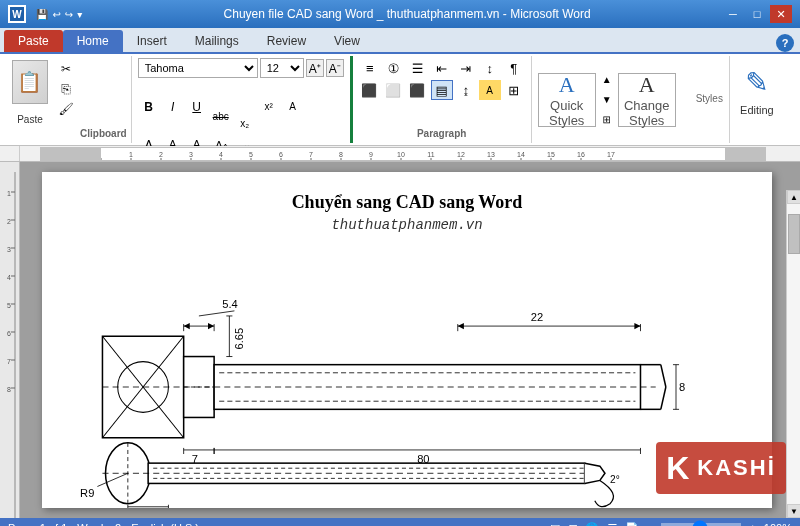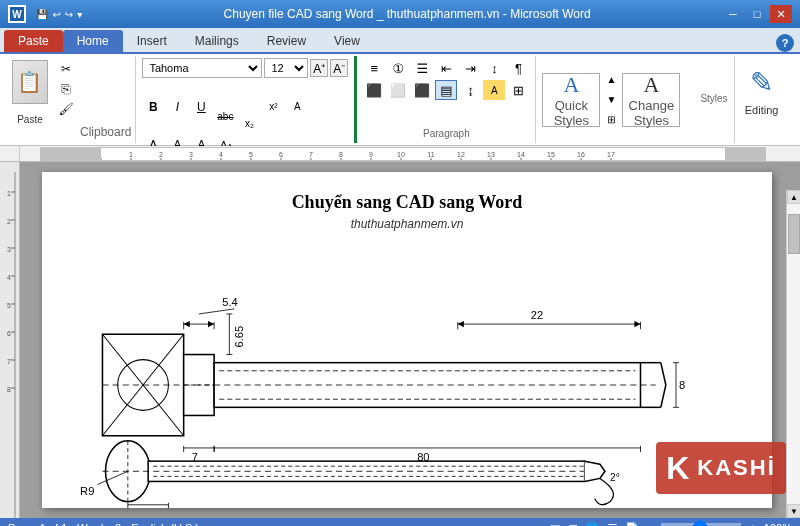--- a/index.html
+++ b/index.html
@@ -107,21 +107,21 @@
       display: flex; flex-direction: column; justify-content: space-around; gap: 2px;
       padding-top: 2px;
     }
     .small-tool {
       width: 24px; height: 18px;
       display: flex; align-items: center; justify-content: center;
       cursor: pointer;
       font-size: 12px;
       border: 1px solid transparent;
     }
-    .clip-label { font-size: 12px; color: #666; margin-top: auto; }
+    .clip-label { font-size: 10px; color: #666; margin-top: auto; font-weight: bold; }
 
     
     .font-group {
       display: flex; flex-direction: column; gap: 2px; padding: 2px 6px;
       border-right: 3px solid #15803d;
     }
     .font-row1 { display: flex; gap: 2px; align-items: center; }
     .font-row2 { display: flex; gap: 2px; align-items: center; }
     .font-row3 { display: flex; gap: 2px; align-items: center; }
     .font-select {
@@ -258,25 +258,26 @@
       overflow: hidden;
     }
     .doc-title {
       font-size: 18px;
       font-weight: bold;
       text-align: center;
       margin-bottom: 4px;
       font-family: 'Times New Roman', serif;
     }
     .doc-subtitle {
-      font-size: 12px;
+      font-size: 14px;
       text-align: center;
       margin-bottom: 14px;
       font-style: italic;
       color: #333;
+      font-family: Liberation Mono, monospace;
     }
 
     
     .cad-drawing {
       width: 100%;
       height: 280px;
     }
 
     
     .v-scrollbar {
@@ -485,21 +486,21 @@
     </div>
     <div class="para-row">
       <div class="para-btn">⬛</div>
       <div class="para-btn">⬜</div>
       <div class="para-btn">⬛</div>
       <div class="para-btn active" style="background:#d0e4f7; border:1px solid #4472c4;">▤</div>
       <div class="para-btn">↨</div>
       <div class="para-btn" style="font-size:10px; background:#ffd966;">A</div>
       <div class="para-btn">⊞</div>
     </div>
-    <div style="text-align:center; margin-top:auto;">
+    <div style="text-align:center; margin-top:auto;font-weight:bold;">
       <span class="para-label">Paragraph</span>
     </div>
   </div>
 
   <div class="styles-group">
     <div class="style-box">
       <div class="style-preview">
         <span style="font-size:22px; color:#2a6fbe; font-family:serif;">A</span>
         <span class="style-label-sm">Quick Styles</span>
       </div>

